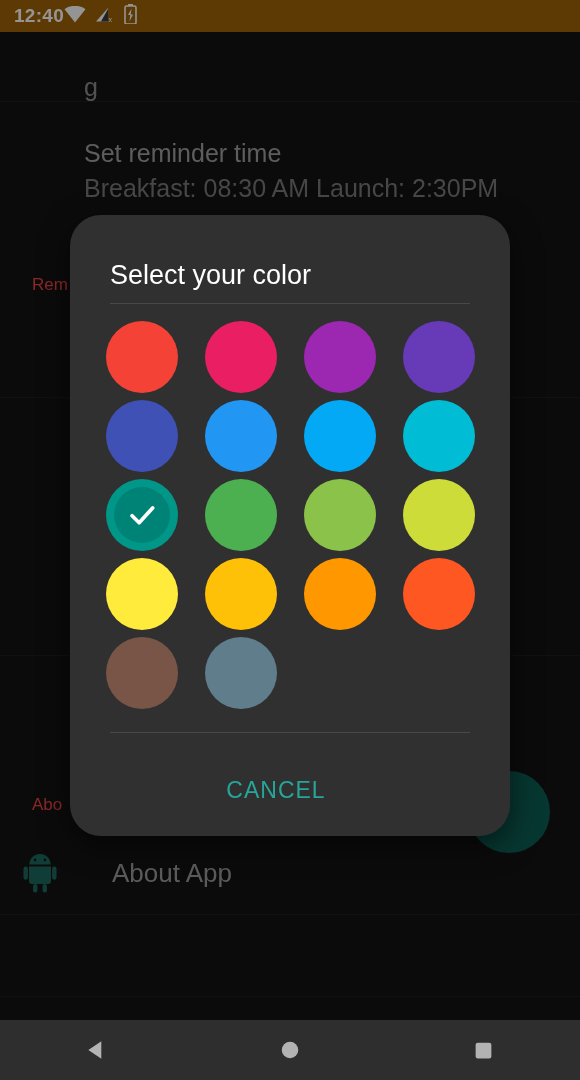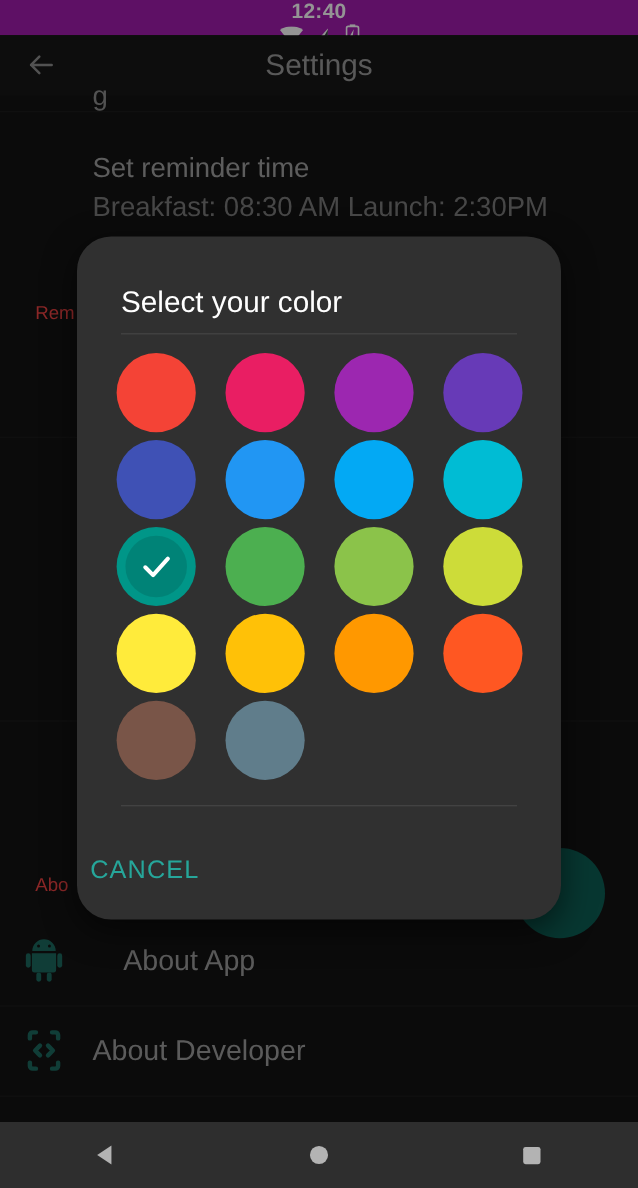--- a/index.html
+++ b/index.html
@@ -7,22 +7,22 @@
     width:580px; height:1080px;
     background:#141414;
     font-family:"Liberation Sans", sans-serif;
     overflow:hidden;
   }
   #screen { position:relative; width:580px; height:1080px; background:#141414; overflow:hidden; }
 
   
   #status-bar {
     position:absolute; top:0; left:0; width:580px; height:32px;
-    background:#a21caf; display:flex; align-items:center;
-    justify-content:flex-start; padding:0 14px;flex-direction:column;
+    background:#a16207; display:flex; align-items:center;
+    justify-content:flex-start; padding:0 14px;
   }
   #status-time { color:#ffffff; font-size:19px; font-weight:bold; letter-spacing:.3px; }
   #status-icons { display:flex; align-items:center; gap:9px; }
 
   
   #app-bar {
     position:absolute; top:32px; left:0; width:580px; height:55px;
     background:#181818;
   }
   #back-arrow { position:absolute; left:22px; top:12px; width:30px; height:30px; }
@@ -84,21 +84,21 @@
     border-radius:50%; background:rgba(0,0,0,0.12);
   }
   .check { position:relative; width:34px; height:34px; }
 
   #action-divider {
     position:absolute; left:40px; top:517px; width:360px; height:1px;
     background:#484848;
   }
   #actions {
     position:absolute; left:0; top:535px; width:440px; height:80px;
-    display:flex; align-items:center; justify-content:flex-start; padding-right:28px; gap:22px;
+    display:flex; align-items:center; justify-content:center; padding-right:28px; gap:22px;
   }
   #cancel-button {
     background:none; border:none; color:#26a69a; font-size:23px; letter-spacing:1px;
     font-family:"Liberation Sans", sans-serif; cursor:pointer; padding:10px 12px;
   }
   #set-button {
     background:#26a69a; border:none; color:#ffffff; font-size:23px; letter-spacing:1px;
     font-family:"Liberation Sans", sans-serif; cursor:pointer;
     border-radius:28px; width:112px; height:47px;
   }
@@ -133,28 +133,20 @@
       <span>
         <svg width="13" height="20" viewBox="0 0 13 20">
           <rect x="4" y="0" width="5" height="2" fill="#ffffff"></rect>
           <rect x="1" y="2" width="11" height="18" rx="1.6" fill="none" stroke="#ffffff" stroke-width="1.6"></rect>
           <path d="M7.6 4.5 L4 11 L6.3 11 L5.4 17.5 L9 10.5 L6.7 10.5 Z" fill="#ffffff"></path>
         </svg>
       </span>
     </div>
   </div>
 
-  <div id="app-bar">
-    <div id="back-arrow">
-      <svg width="30" height="30" viewBox="0 0 24 24">
-        <path d="M20 12 H5 M11 6 L5 12 L11 18" fill="none" stroke="#8e8e8e" stroke-width="1.8" stroke-linecap="round" stroke-linejoin="round"></path>
-      </svg>
-    </div>
-    <div id="app-title">Settings</div>
-  </div>
 
   <div id="content">
 
     <div class="partial-top">g</div>
 
     <div class="sep" style="top:14px;"></div>
 
     <div class="pref-row" style="top:52px; left:84px;">
       <div class="pref-title">Set reminder time</div>
       <div class="pref-sub">Breakfast: 08:30 AM Launch: 2:30PM</div>
@@ -181,33 +173,20 @@
           <path d="M6.2 7.4 a5.8 5.8 0 0 1 11.6 0 Z"></path>
           <circle cx="9.3" cy="4.9" r="0.75" fill="#141414"></circle>
           <circle cx="14.7" cy="4.9" r="0.75" fill="#141414"></circle>
         </svg>
       </span>
       <span class="list-label">About App</span>
     </div>
 
     <div class="sep" style="top:827px;"></div>
 
-    <div class="list-row" style="top:827px;">
-      <span class="list-icon">
-        <svg width="44" height="44" viewBox="0 0 24 24" fill="none" stroke="#1d6a60" stroke-width="2.2" stroke-linecap="round" stroke-linejoin="round">
-          <path d="M8 3 H6.4 a1.4 1.4 0 0 0 -1.4 1.4 V6"></path>
-          <path d="M16 3 H17.6 a1.4 1.4 0 0 1 1.4 1.4 V6"></path>
-          <path d="M8 21 H6.4 a1.4 1.4 0 0 1 -1.4 -1.4 V18"></path>
-          <path d="M16 21 H17.6 a1.4 1.4 0 0 0 1.4 -1.4 V18"></path>
-          <path d="M10 9.6 L7.6 12 L10 14.4"></path>
-          <path d="M14 9.6 L16.4 12 L14 14.4"></path>
-        </svg>
-      </span>
-      <span class="list-label">About Developer</span>
-    </div>
 
     <div class="sep" style="top:909px;"></div>
   </div>
 
   <div id="scrim"></div>
 
   <div id="dialog" style="background: rgb(48, 48, 48); border-radius: 31px;">
     <div id="dialog-title">Select your color</div>
     <div id="title-divider"></div>
 

